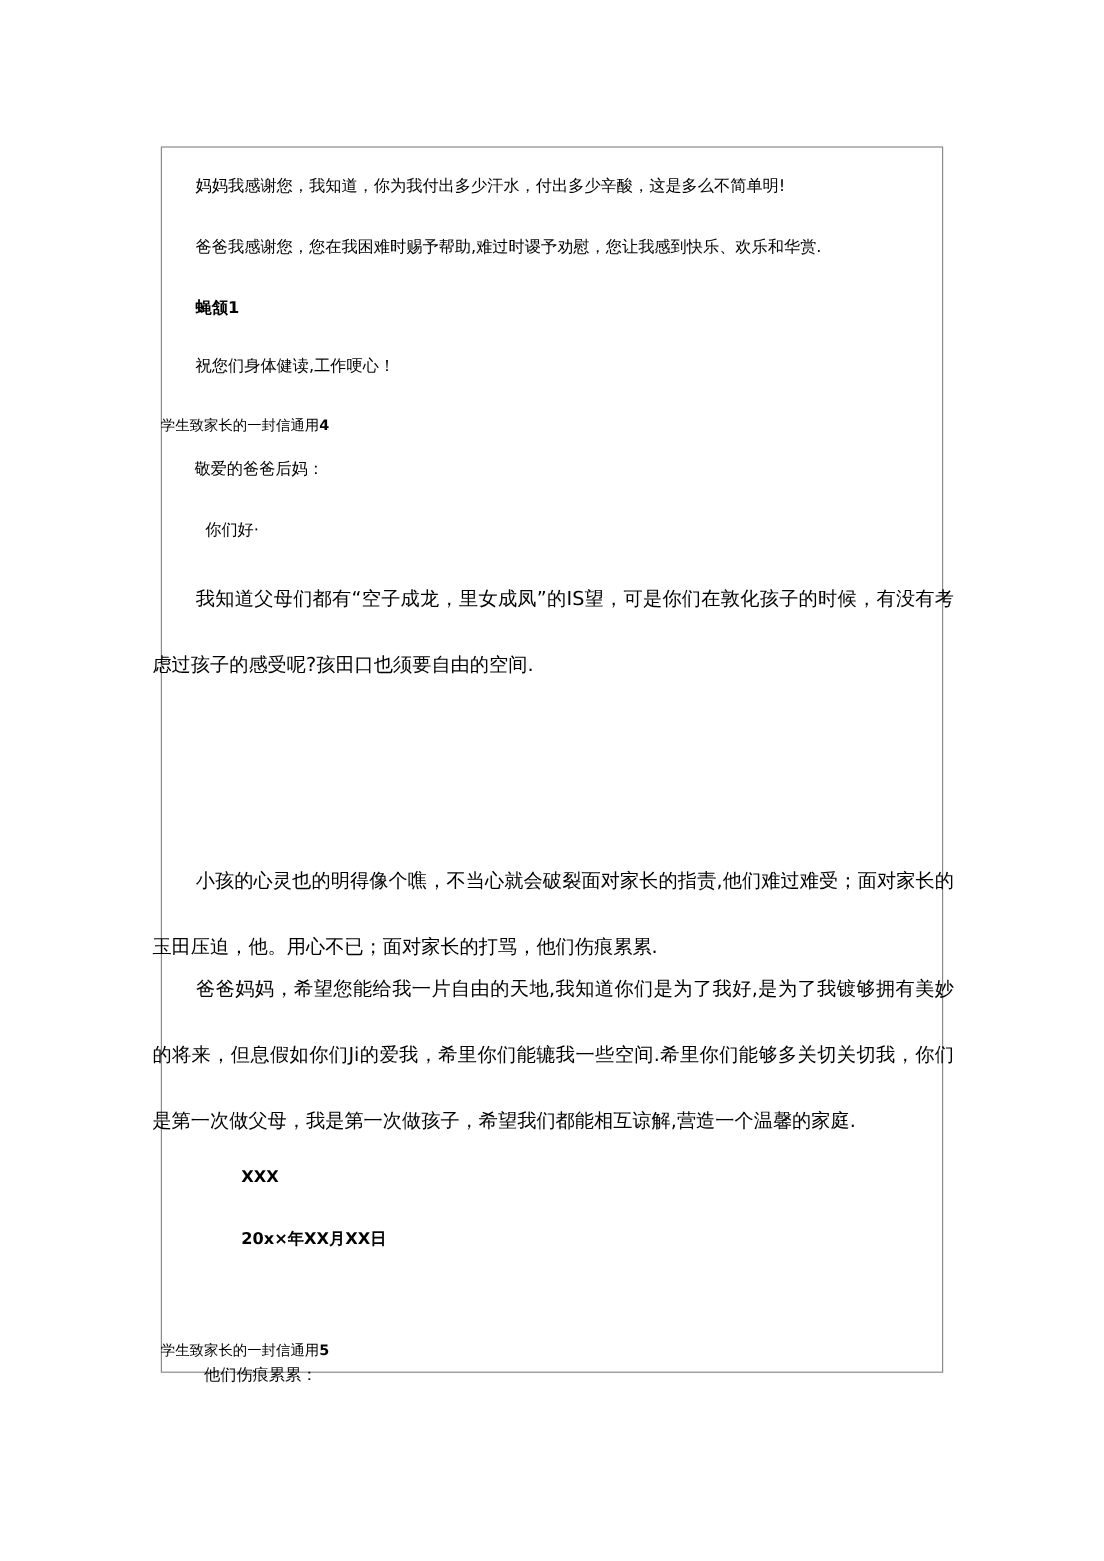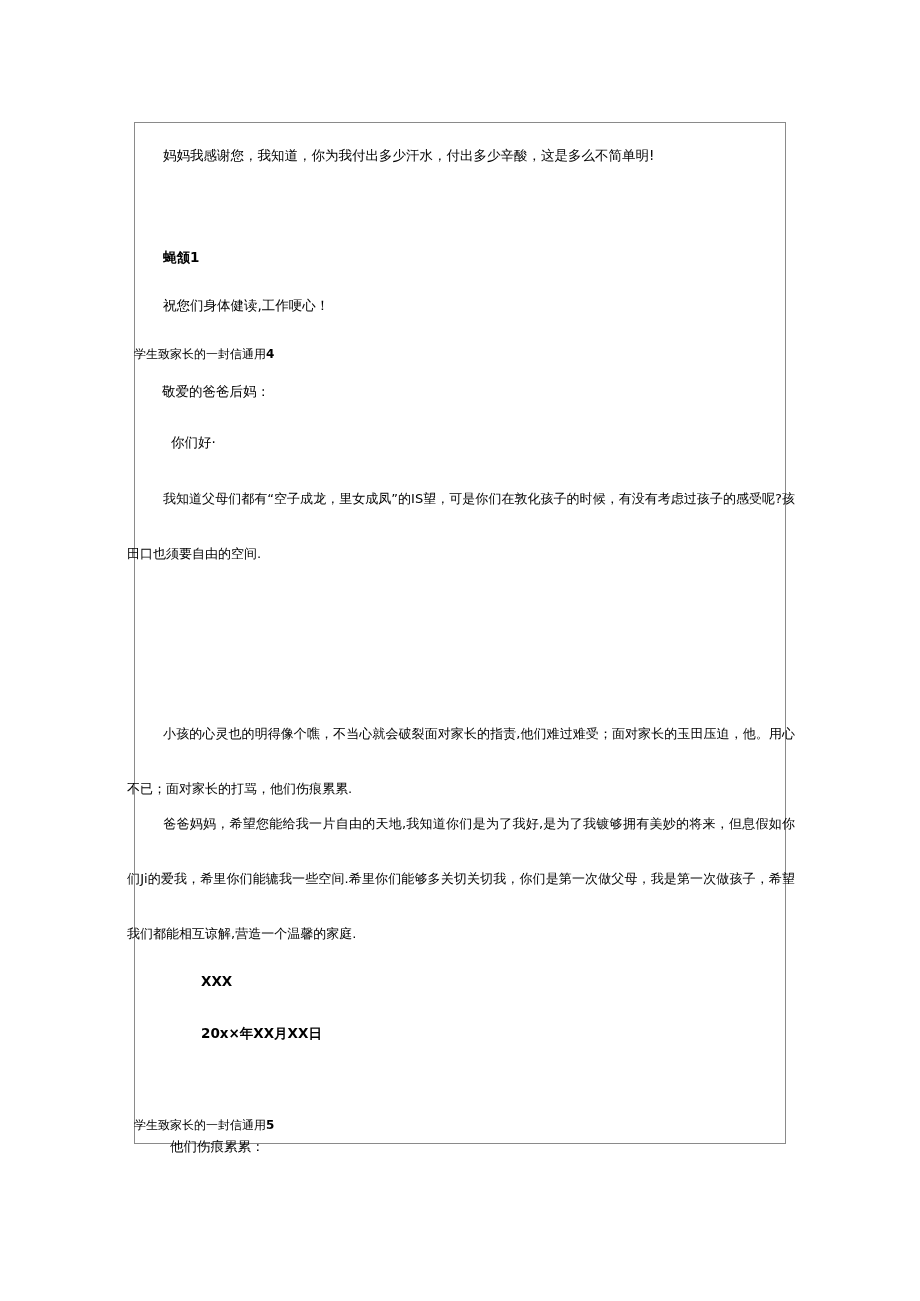--- a/index.html
+++ b/index.html
@@ -64,21 +64,21 @@
     font-weight: normal;
     color: #000000;
   }
   .heading .num {
     font-weight: bold;
   }
 
   
   .body-para {
     position: absolute;
-    font-size: 13px;
+    font-size: 16px;
     line-height: 55px;
     width: 668px;
     left: -8px;
     text-align: justify;
     text-justify: inter-character;
     color: #000000;
   }
   .body-para .indent {
     display: inline-block;
     width: 36px;
@@ -86,20 +86,21 @@
 </style>
 </head>
 <body>
 
 <div id="page">
 
   <div id="doc-frame">
 
     <div class="line" style="left:28px; top:22px;">妈妈我感谢您，我知道，你为我付出多少汗水，付出多少辛酸，这是多么不简单明!</div>
 
+    <div class="line" style="left:28px; top:73px;">爸爸我感谢您，您在我困难时赐予帮助,难过时谡予劝慰，您让我感到快乐、欢乐和华赏.</div>
 
     <div class="line bold" style="left:28px; top:124px;">蝇颔1</div>
 
     <div class="line" style="left:28px; top:172px;">祝您们身体健读,工作哽心！</div>
 
     <div class="heading" style="left:-1px; top:221px;">
       <span>学生致家长的一封信通用</span><span class="num">4</span>
     </div>
 
     <div class="line" style="left:27px; top:258px;">敬爱的爸爸后妈：</div>

